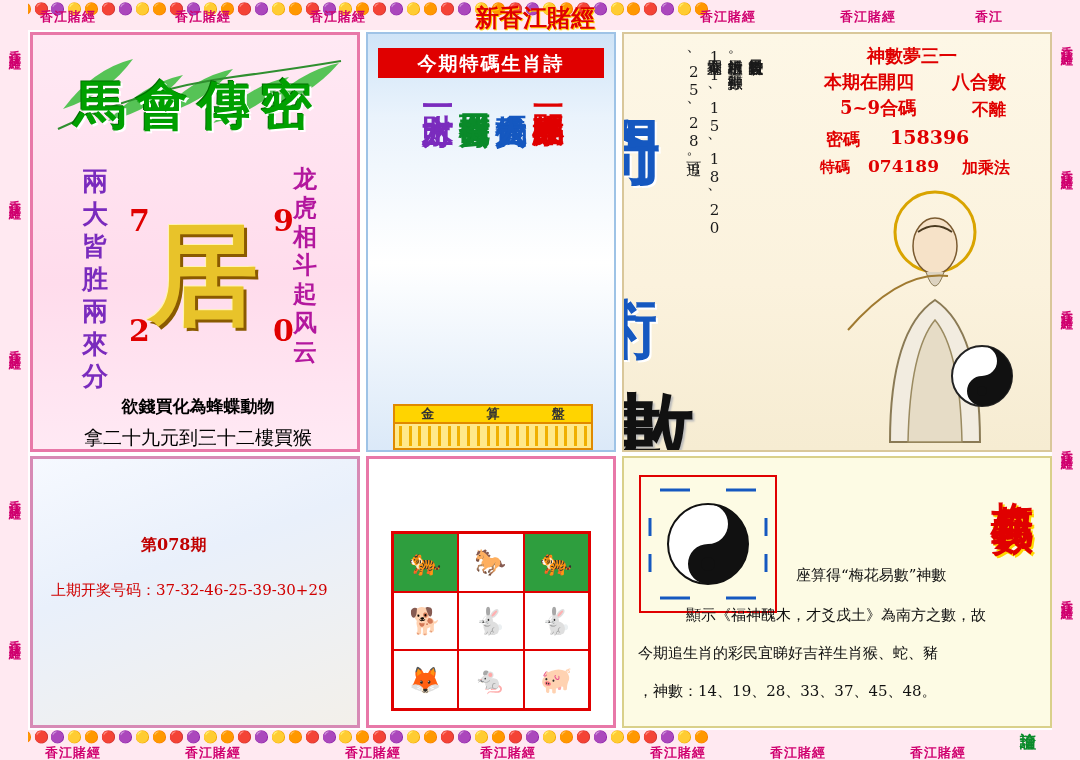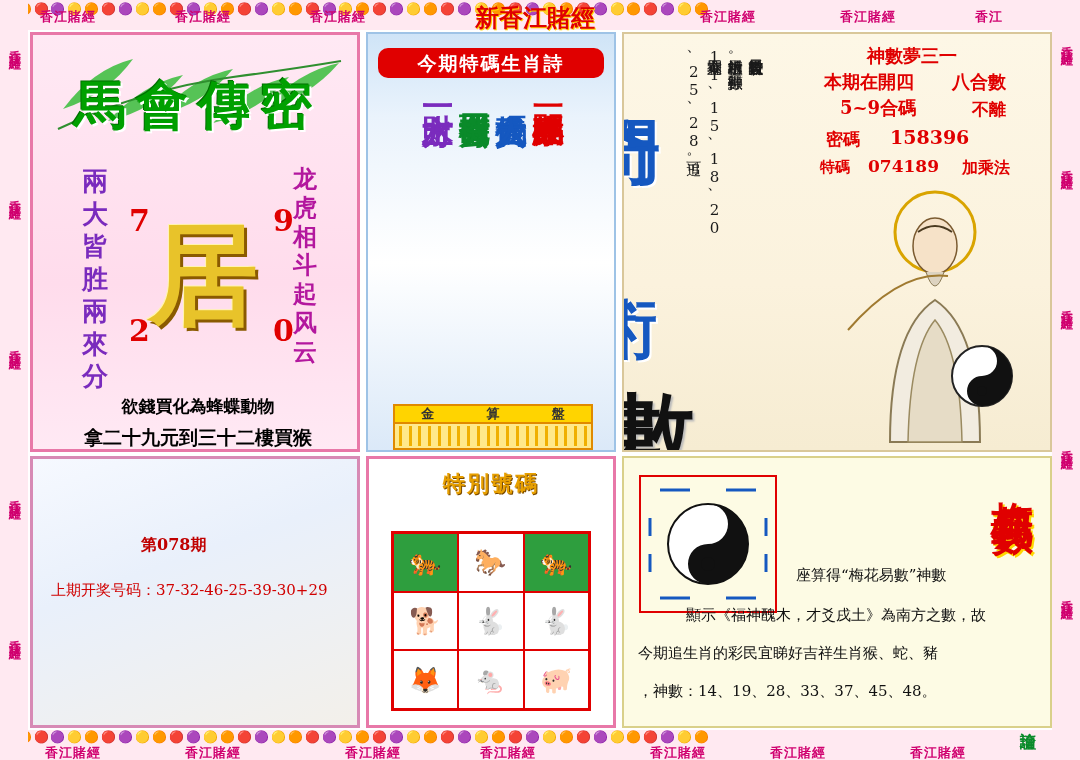--- a/index.html
+++ b/index.html
@@ -47,41 +47,41 @@
   .p1-num{position:absolute;font-size:30px;font-weight:bold;color:#e00000;
      font-family:"DejaVu Serif","Liberation Serif",serif;}
   .p1-center{position:absolute;left:110px;top:165px;width:120px;height:150px;
      text-align:center;font-size:110px;font-weight:bold;color:#e8c32a;
      font-family:"DejaVu Serif","Liberation Serif",serif;
      text-shadow:3px 3px 0 #8a5a00,-1px -1px 0 #fff4b0;line-height:150px;}
   .p1-b1{position:absolute;left:0;top:360px;width:330px;text-align:center;
      font-size:17px;color:#000;font-weight:bold;
      font-family:"DejaVu Serif","Liberation Serif",serif;}
   .p1-b2{position:absolute;left:0;top:390px;width:330px;text-align:center;
-     font-size:19px;color:#000;font-weight:bold;
+     font-size:19px;color:#000;font-weight:normal;
      font-family:"DejaVu Serif","Liberation Serif",serif;}
 
   
   .p2{position:absolute;left:30px;top:456px;width:330px;height:272px;
       background:linear-gradient(160deg,#f6f9ff 0%,#e9f0fb 40%,#f3f0ea 100%);
       border:3px solid #d78ab5;box-sizing:border-box;}
   .p2-period{position:absolute;left:108px;top:76px;font-size:16px;font-weight:bold;
       color:#c00000;font-family:"DejaVu Serif","Liberation Serif",serif;}
   .p2-prev{position:absolute;left:18px;top:122px;width:300px;font-size:15px;
       font-weight:normal;color:#d00000;
       font-family:"DejaVu Serif","Liberation Serif",serif;}
 
   
   .p3{position:absolute;left:366px;top:32px;width:250px;height:420px;
       background:linear-gradient(180deg,#cfe4f7 0%,#eaf3fc 20%,#ffffff 55%,#dbe9f8 100%);
       border:2px solid #9ec3e6;box-sizing:border-box;}
   .p3-hdr{position:absolute;left:10px;top:14px;width:226px;height:30px;
       background:#e00000;color:#ffffff;font-size:19px;font-weight:bold;
       text-align:center;line-height:30px;letter-spacing:2px;
-      font-family:"DejaVu Serif","Liberation Serif",serif;border-radius:10px;}
+      font-family:"DejaVu Serif","Liberation Serif",serif;}
   .poem{position:absolute;top:56px;width:240px;left:5px;height:300px;
       display:flex;flex-direction:row-reverse;justify-content:center;gap:4px;}
   .poem-col{writing-mode:vertical-rl;text-orientation:upright;
       font-size:31px;font-weight:bold;line-height:1.06;
       font-family:"DejaVu Serif","Liberation Serif",serif;}
   .c-red{color:#e00000;}
   .c-blue{color:#1558c0;}
   .c-green{color:#0a8a2a;}
   .c-purple{color:#7a2bbd;}
 
@@ -260,21 +260,20 @@
           <i class="ab-bead"></i>
         <i class="ab-bead"></i>
           <i class="ab-bead"></i>
           <i class="ab-bead"></i>
           <i class="ab-bead"></i>
       </div>
     </div>
   </div>
 
   <div class="p4">
-    <div class="p4-t1">特別號碼</div>
     <div class="puzzle">
       <div class="pz g">🐅</div>
       <div class="pz w">🐎</div>
       <div class="pz g">🐅</div>
       <div class="pz w">🐕</div>
       <div class="pz w">🐇</div>
       <div class="pz w">🐇</div>
       <div class="pz w">🦊</div>
       <div class="pz w">🐁</div>
       <div class="pz w">🐖</div>

